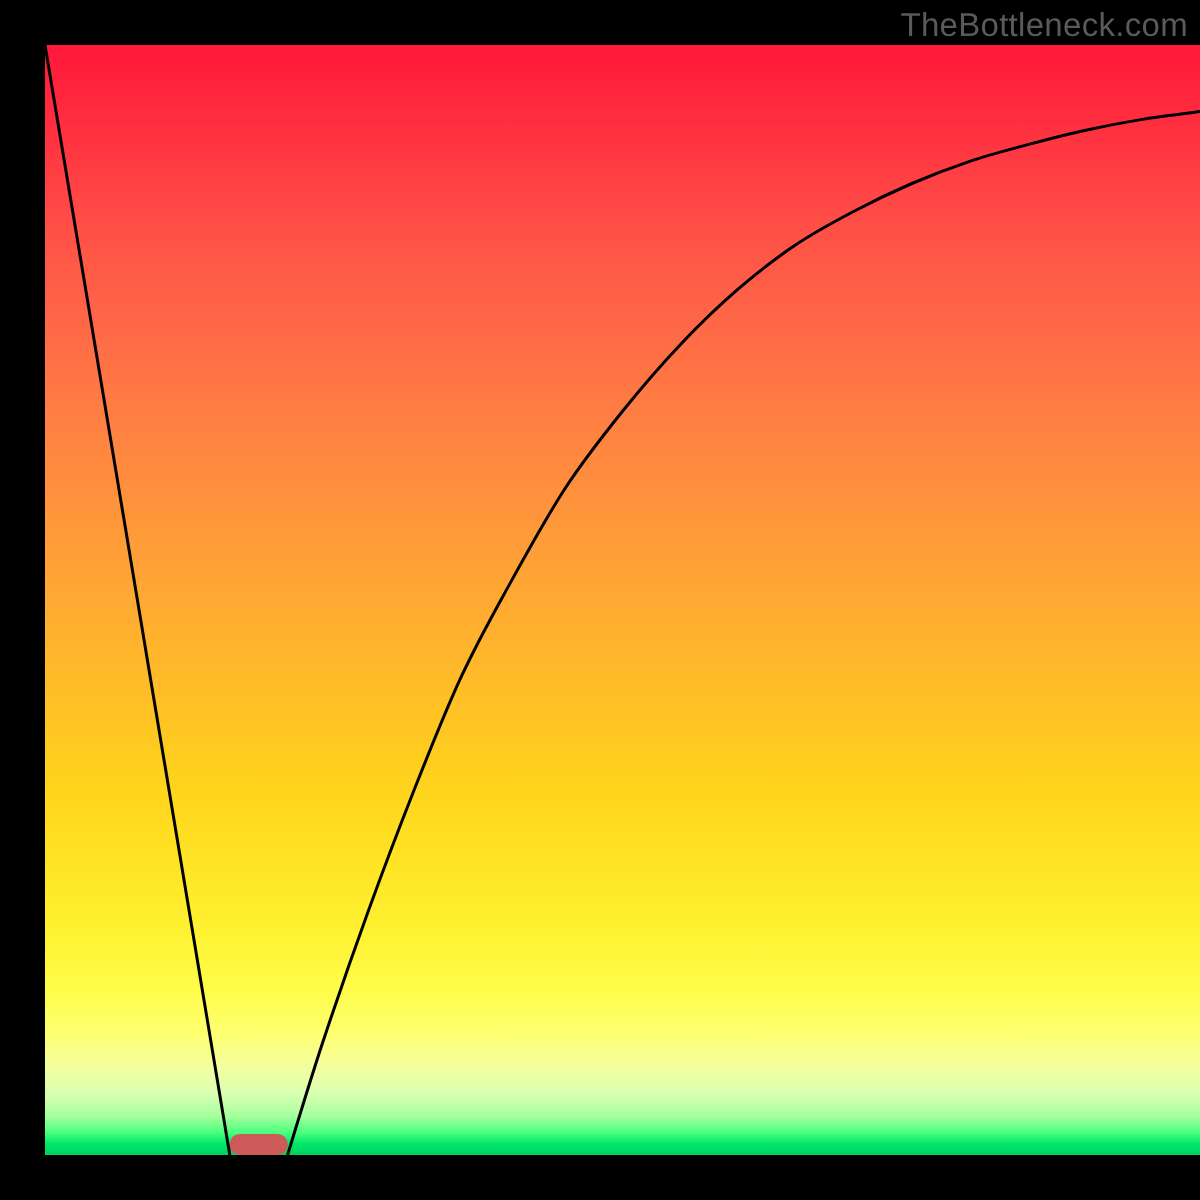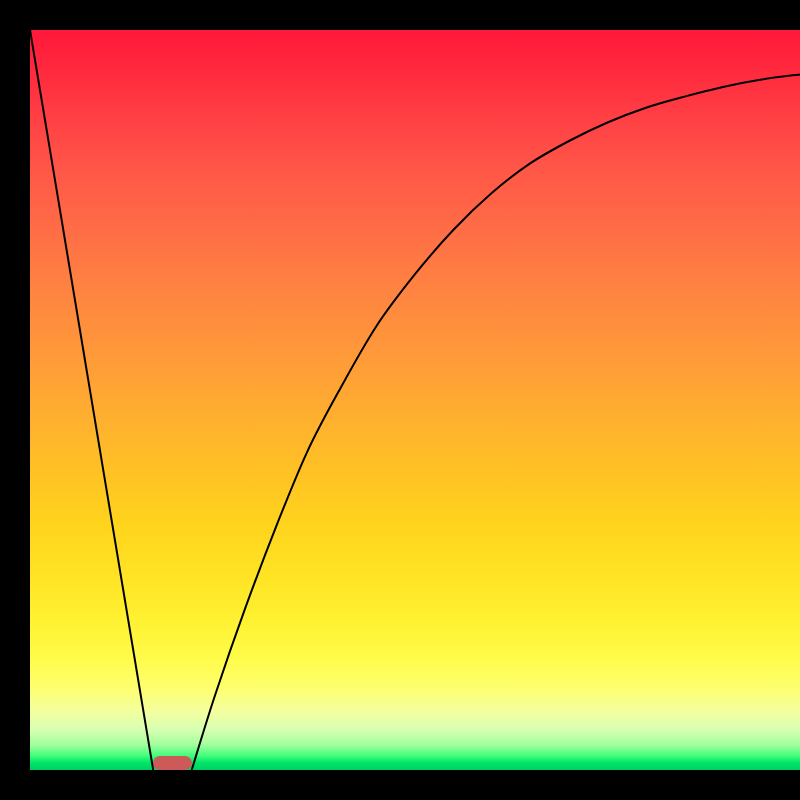--- a/index.html
+++ b/index.html
@@ -69,20 +69,21 @@
     font-size: 22px;
     font-weight: 500;
     color: #5a5a5a;
     letter-spacing: 0.2px;
   }
 </style>
 </head>
 <body>
 
 <div class="frame">
+  <div class="watermark">TheBottleneck.com</div>
   <div class="plot-area">
     <div class="gradient"></div>
     <div class="pill" style="left: 123.2px; width: 38.5px; top: 726px; height: 14px; background: rgb(204, 90, 89);"></div>
     <svg class="curve-svg" xmlns="http://www.w3.org/2000/svg" viewBox="0 0 770 740" width="770" height="740">
       <path fill="none" stroke="#000" stroke-width="2" d="M0 0 L123.2 740"></path>
       <path fill="none" stroke="#000" stroke-width="2" d="M161.7 740 C165.54999999999998 727.6666666666666 175.81666666666663 693.1333333333333 184.79999999999998 666 C193.78333333333333 638.8666666666667 205.33333333333334 605.5666666666667 215.60000000000002 577.2 C225.8666666666667 548.8333333333334 236.13333333333335 521.6999999999999 246.4 495.79999999999995 C256.6666666666667 469.9 266.93333333333334 444 277.2 421.8 C287.46666666666664 399.6 296.45 383.5666666666666 308 362.59999999999997 C319.55 341.6333333333333 333.6666666666667 315.73333333333335 346.5 296 C359.3333333333333 276.26666666666665 372.16666666666663 260.2333333333333 385 244.2 C397.83333333333337 228.16666666666666 410.66666666666674 213.36666666666673 423.50000000000006 199.80000000000007 C436.33333333333337 186.2333333333334 449.1666666666667 173.89999999999995 462 162.79999999999995 C474.8333333333333 151.69999999999996 487.6666666666667 141.83333333333337 500.5 133.20000000000005 C513.3333333333334 124.56666666666672 526.1666666666666 117.78333333333335 539 111 C551.8333333333334 104.21666666666665 564.6666666666666 98.05000000000001 577.5 92.5 C590.3333333333334 86.94999999999999 603.1666666666666 82.0166666666666 616 77.69999999999993 C628.8333333333334 73.38333333333327 641.6666666666666 70.05333333333334 654.5 66.60000000000002 C667.3333333333334 63.146666666666704 680.1666666666666 59.816666666666684 693 56.98000000000002 C705.8333333333334 54.14333333333335 718.6666666666666 51.6766666666667 731.5 49.58000000000004 C744.3333333333334 47.483333333333384 763.5833333333334 45.263333333333414 770 44.40000000000009"></path>
     </svg>
   </div>
 </div>
 

